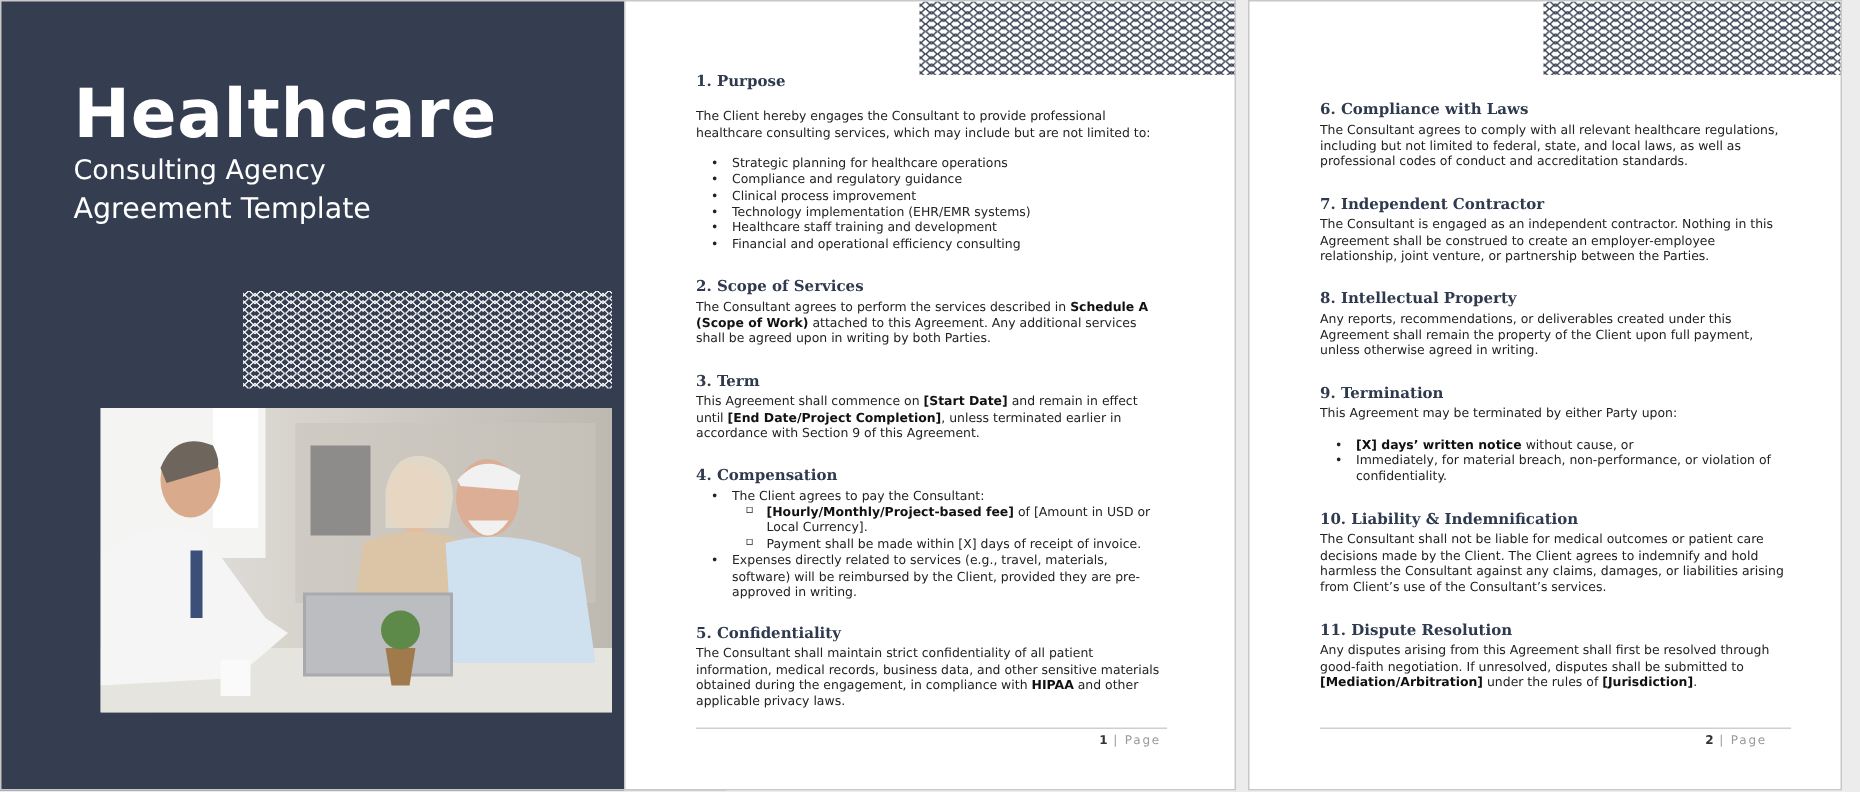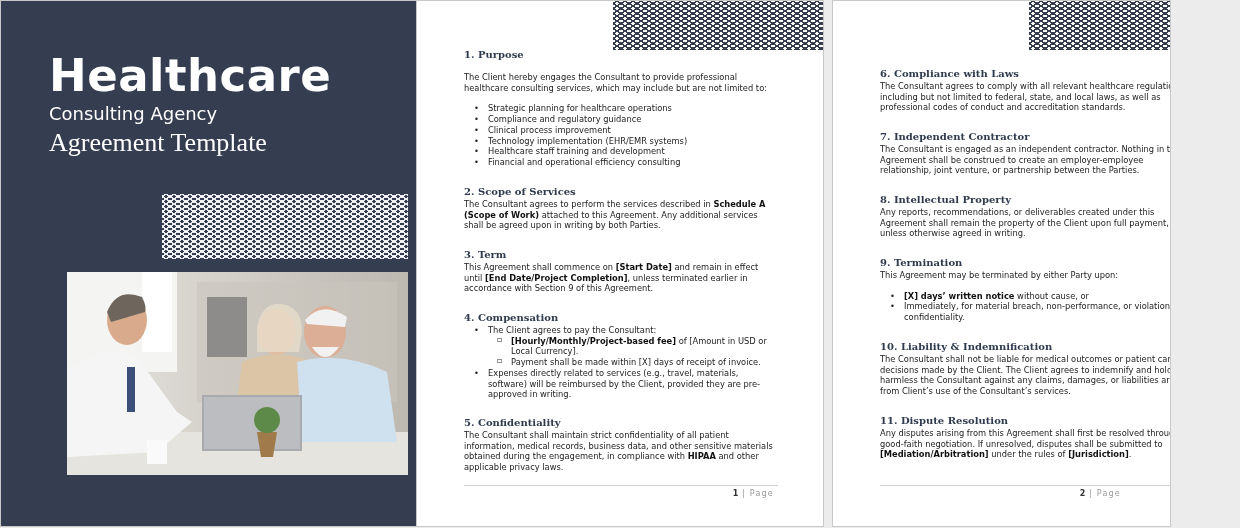--- a/index.html
+++ b/index.html
@@ -2,25 +2,25 @@
 <html><head>
 <meta charset="utf-8">
 <style>
   * { box-sizing: border-box; margin: 0; padding: 0; }
   html, body { width: 1240px; height: 528px; overflow: hidden; background: #ececec; }
   body { position: relative; font-family: "DejaVu Sans", sans-serif; }
 
   .page { position: absolute; top: 0; height: 527px; background: #fff; border: 1px solid #c8c8c8; overflow: hidden; }
   .cover { left: 0; width: 484px; background: #343e50; border-color: #c8c8c8; }
   .p1 { left: 416px; width: 408px; padding-left: 20px; }
-  .p2 { left: 832px; width: 339px; }
+  .p2 { left: 832px; width: 396px; }
 
   .cover-title { position: absolute; left: 48px; top: 52px; color: #fff; font-family: "DejaVu Sans", sans-serif; font-weight: bold; font-size: 45px; letter-spacing: 0.5px; line-height: 1; }
   .cover-sub1 { position: absolute; left: 48px; top: 104px; color: #fff; font-size: 18px; line-height: 1; text-align: right; }
-  .cover-sub2 { position: absolute; left: 48px; top: 129px; color: #fff; font-size: 26px; line-height: 1; font-family: Liberation Serif, serif; }
+  .cover-sub2 { position: absolute; left: 48px; top: 129px; color: #fff; font-size: 19px; line-height: 1; }
 
   .zig-dark { position: absolute; left: 161px; top: 193px; width: 246px; height: 65px;
     background-color: #343e50;
     background-image:
       repeating-linear-gradient(45deg, transparent 0 2px, rgba(255,255,255,0.9) 2px 3px, transparent 3px 4.2px),
       repeating-linear-gradient(-45deg, transparent 0 2px, rgba(255,255,255,0.9) 2px 3px, transparent 3px 4.2px);
     background-size: 8px 5px;
   }
   .zig-light { position: absolute; top: 0; height: 49px;
     background-color: #fff;

